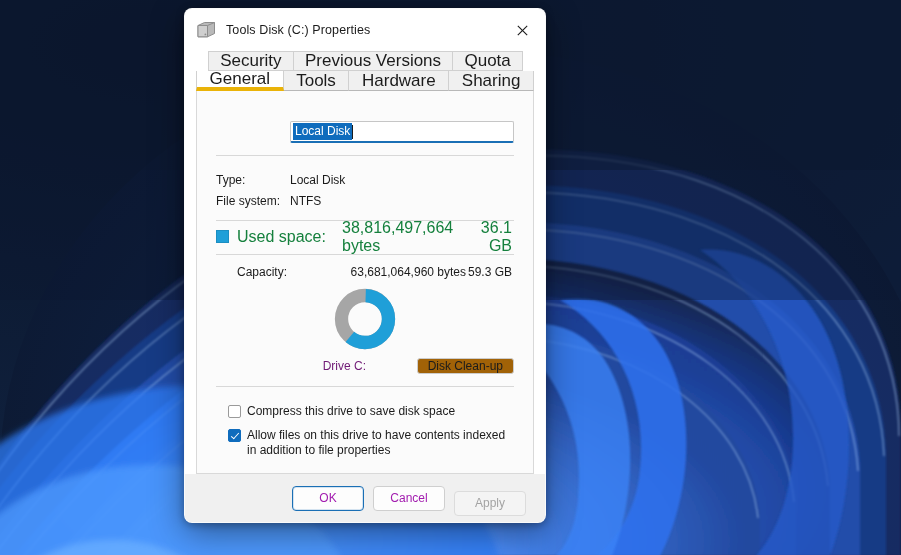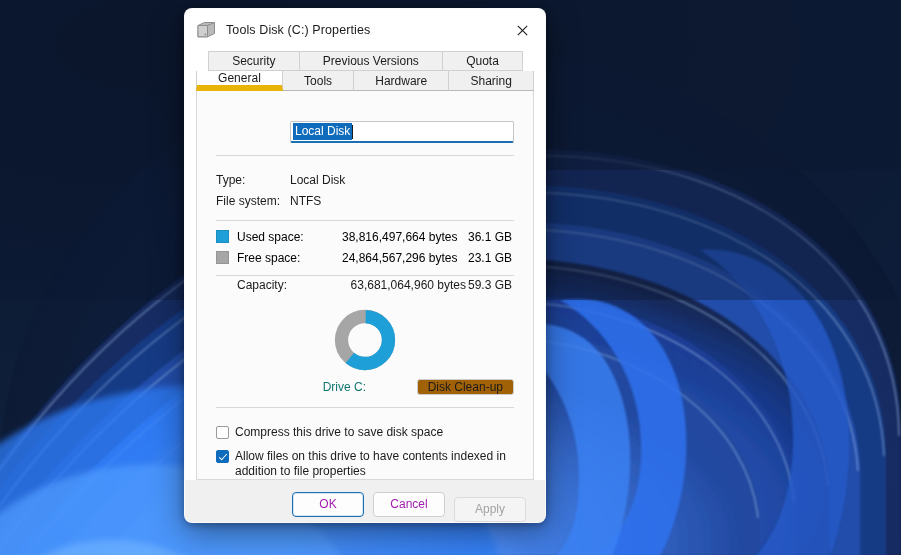--- a/index.html
+++ b/index.html
@@ -73,31 +73,31 @@
   }
   .tab {
     flex: 1 1 auto;
     background: #f0f0f0;
     border: 1px solid #d0d0d0;
     border-bottom: 1px solid #b8b8b8;
     margin-right: -1px;
     display: flex;
     align-items: center;
     justify-content: center;
-    font-size: 12px;
+    font-size: 17px;
     color: #1b1b1b;
     cursor: default;
     position: relative;
   }
   .tab:last-child { margin-right: 0; }
   .tab-row.row1 .tab { border-bottom: 1px solid #d0d0d0; }
   .tab-row.row2 .tab { border-top: none; }
   .tab.selected {
     background: #ffffff;
-    border-bottom: 6px solid #eab308;
+    border-bottom: 4px solid #eab308;
     z-index: 3;
     font-weight: normal;
     text-align: center;
   }
   .tab-row.row1 .spacer-l { flex: 0 0 12px; background: transparent; border: none; }
   .tab-row.row1 .spacer-r { flex: 0 0 12px; background: transparent; border: none; }
 
   
   #content {
     background: #ffffff;
@@ -151,36 +151,36 @@
     color: #1b1b1b;
   }
   .ir-label { width: 74px; flex: 0 0 74px; }
   .ir-value { flex: 1 1 auto; }
 
   .space-rows { margin-top: 5px; }
   .space-row {
     display: flex;
     align-items: center;
     height: 21px;
-    font-size: 12px;
-    color: #000000;
+    font-size: 16px;
+    color: #15803d;
   }
   .swatch {
     width: 13px; height: 13px;
     flex: 0 0 13px;
     margin-right: 8px;
     border: 1px solid rgba(0,0,0,0.10);
   }
   .sp-label { width: 105px; flex: 0 0 105px; }
   .sp-bytes { width: 124px; flex: 0 0 124px; text-align: left; }
   .sp-size  { flex: 1 1 auto; text-align: right; padding-right: 2px; }
 
   .cap-row {
     display: flex;
-    align-items: flex-start;
+    align-items: flex-end;
     height: 22px;
     font-size: 12px;
     color: #1b1b1b;
     margin-top: 2px;
   }
   .cap-label { width: 126px; flex: 0 0 126px; padding-left: 21px; }
   .cap-bytes { width: 124px; flex: 0 0 124px; text-align: right; }
   .cap-size  { flex: 1 1 auto; text-align: right; padding-right: 2px; }
 
   
@@ -193,21 +193,21 @@
 
   #drive-row {
     display: flex;
     align-items: center;
     margin-top: 8px;
   }
   #drive-label {
     flex: 1 1 auto;
     text-align: center;
     font-size: 12px;
-    color: #0f766e;
+    color: #701a75;
     padding-left: 56px;
   }
   #cleanup-btn {
     flex: 0 0 auto;
     height: 16px;
     min-width: 82px;
     padding: 0 10px;
     background: #a16207;
     border: 1px solid #cccccc;
     border-radius: 3px;
@@ -222,20 +222,21 @@
   #mid-hr { margin-top: 12px; }
 
   .check-row {
     display: flex;
     align-items: flex-start;
     margin-top: 12px;
     font-size: 12px;
     color: #1b1b1b;
     line-height: 15px;
     cursor: default;
+    margin-left: 12px;
   }
   .checkbox {
     width: 13px; height: 13px;
     flex: 0 0 13px;
     margin-right: 6px;
     margin-top: 1px;
     border: 1px solid #9a9a9a;
     border-radius: 2px;
     background: #ffffff;
     position: relative;
@@ -440,26 +441,20 @@
 
         <div class="hr" style="margin-top:9px;"></div>
 
         <div class="space-rows">
           <div class="space-row">
             <span class="swatch" id="swatch-used" style="background: rgb(31, 159, 216);"></span>
             <span class="sp-label">Used space:</span>
             <span class="sp-bytes">38,816,497,664 bytes</span>
             <span class="sp-size">36.1 GB</span>
           </div>
-          <div class="space-row">
-            <span class="swatch" id="swatch-free" style="background: rgb(166, 166, 166);"></span>
-            <span class="sp-label">Free space:</span>
-            <span class="sp-bytes">24,864,567,296 bytes</span>
-            <span class="sp-size">23.1 GB</span>
-          </div>
         </div>
 
         <div class="hr" style="margin-top:7px;"></div>
 
         <div class="cap-row">
           <span class="cap-label">Capacity:</span>
           <span class="cap-bytes">63,681,064,960 bytes</span>
           <span class="cap-size">59.3 GB</span>
         </div>
 

